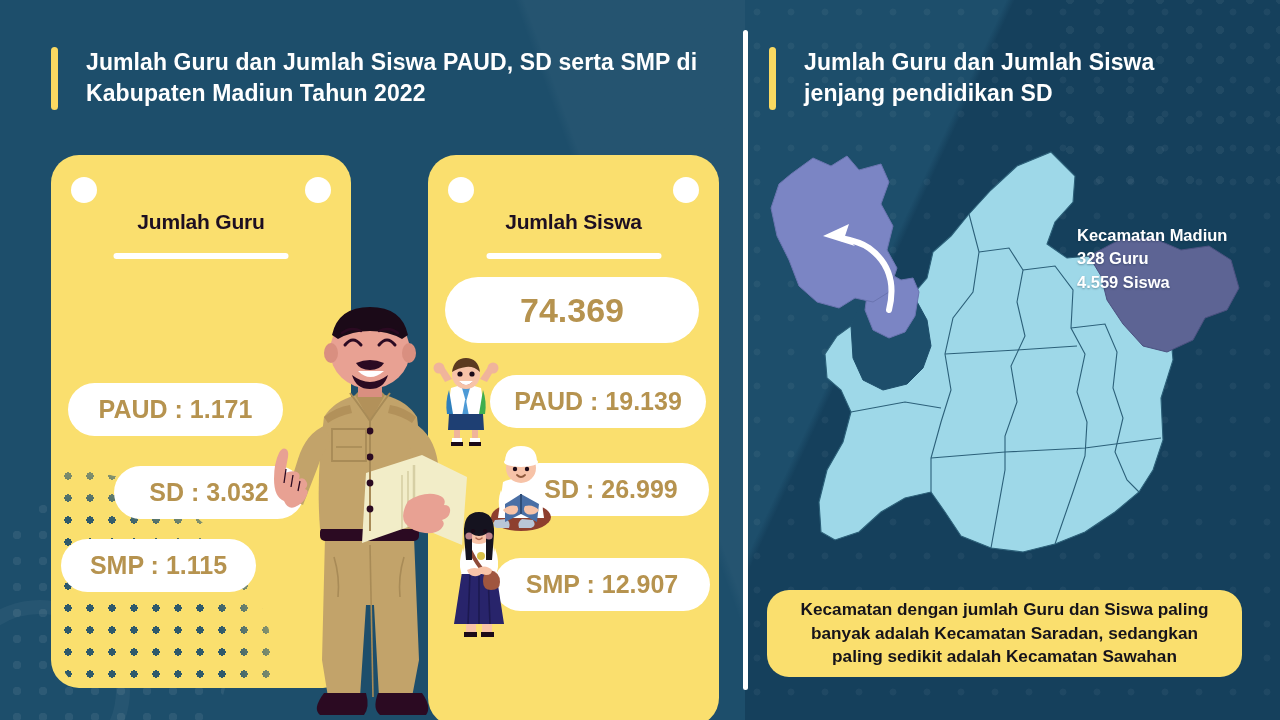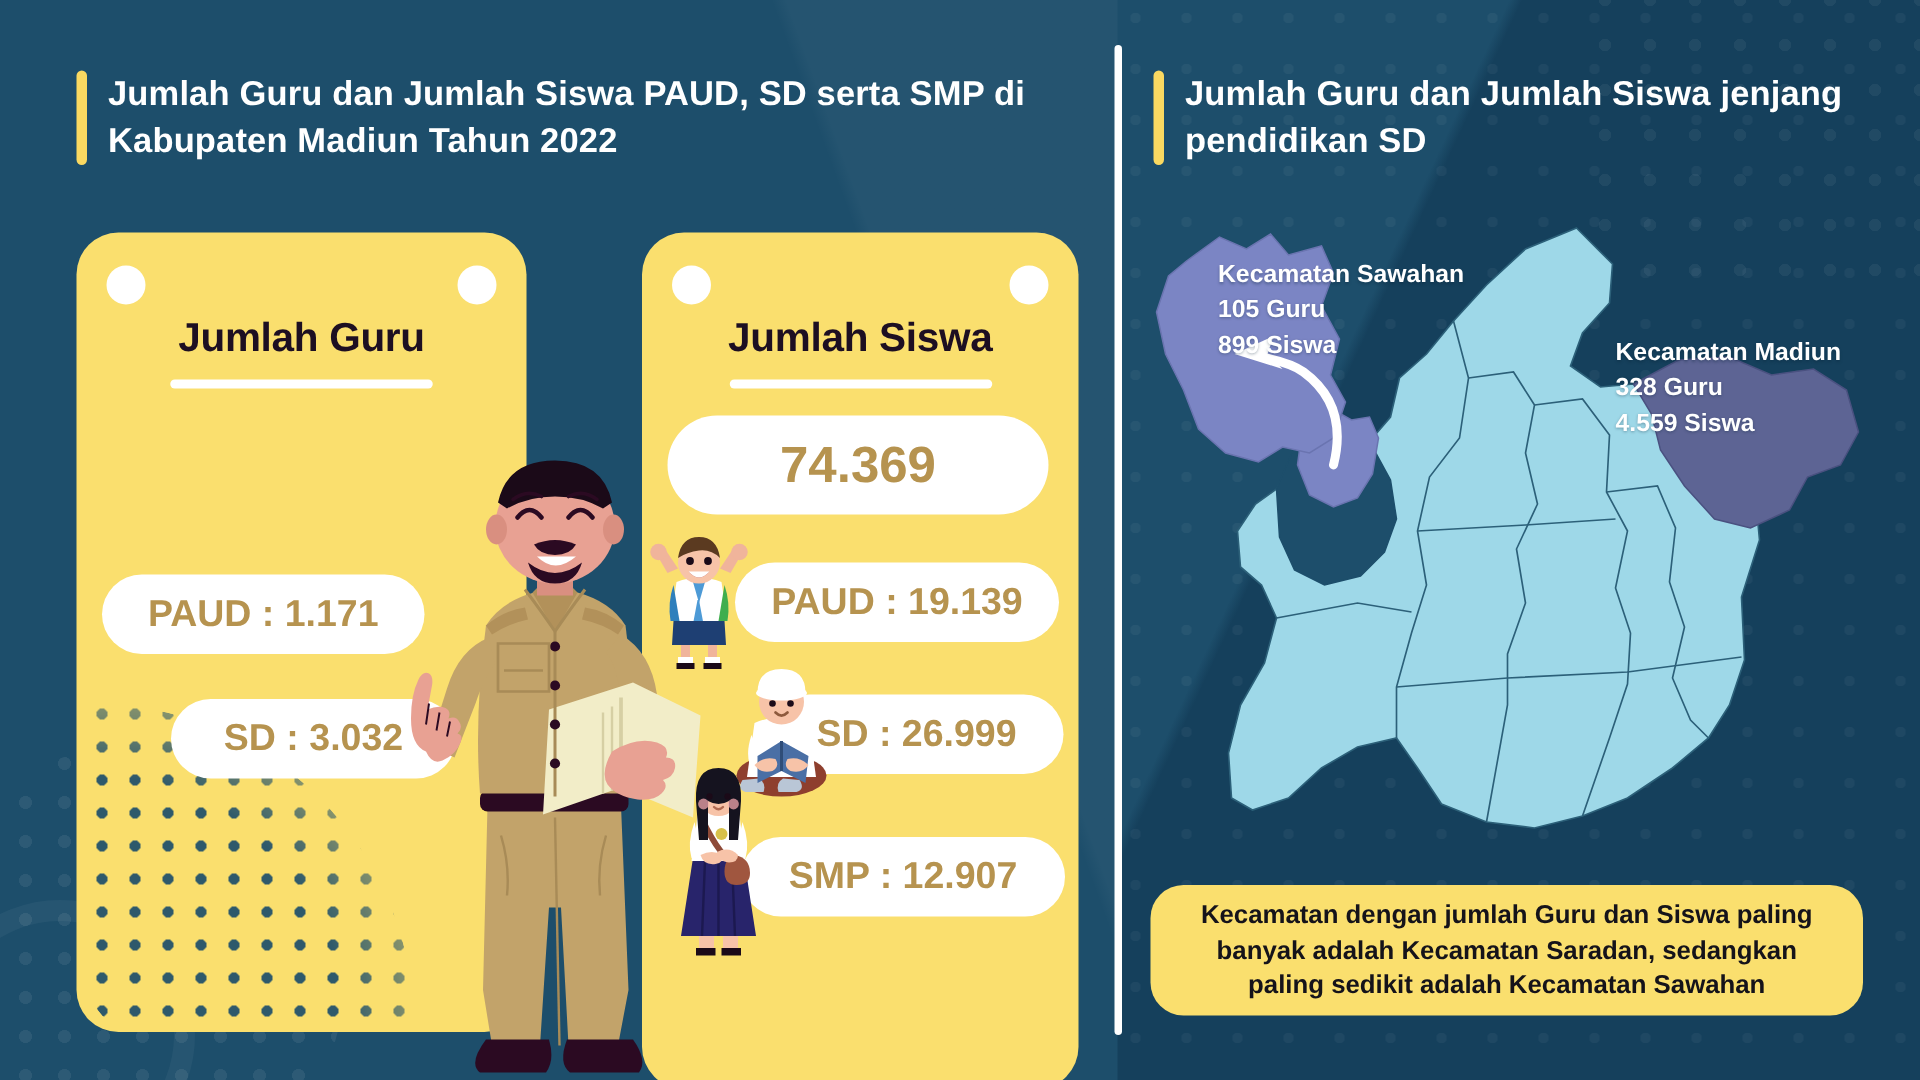--- a/index.html
+++ b/index.html
@@ -48,21 +48,21 @@
   }
 
   
   .divider {
     position: absolute; left: 743px; top: 30px;
     width: 5px; height: 660px;
     background: #ffffff; border-radius: 3px;
   }
 
   
-  .title-block { position: absolute; display: flex; align-items: stretch; gap: 14px; }
+  .title-block { position: absolute; display: flex; align-items: stretch; gap: 28px; }
   .title-bar { width: 7px; border-radius: 4px; background: #fad961; flex: none; }
   .title-text {
     color: #ffffff; font-size: 23px; font-weight: bold;
     line-height: 1.36; letter-spacing: 0.1px;
   }
   #title-left  { left: 51px;  top: 47px; width: 660px; }
   #title-right { left: 769px; top: 47px; width: 460px; }
 
   
   .stat-card {
@@ -76,21 +76,21 @@
   .card-dot {
     position: absolute; top: 22px; width: 26px; height: 26px;
     border-radius: 50%; background: #ffffff;
   }
   .card-dot.left  { left: 20px; }
   .card-dot.right { right: 20px; }
 
   .card-heading {
     position: absolute; left: 0; right: 0; top: 55px;
     text-align: center;
-    color: #1d0f22; font-size: 27px; font-weight: bold;
+    color: #1d0f22; font-size: 21px; font-weight: bold;
     letter-spacing: -0.2px;
   }
   .card-rule {
     position: absolute; top: 98px; left: 50%; transform: translateX(-50%);
     width: 175px; height: 6px; background: #ffffff; border-radius: 3px;
   }
 
   .pill {
     position: absolute;
     background: #ffffff;
@@ -182,20 +182,21 @@
 
   <div class="stat-card" id="card-guru">
     <div class="card-dot left"></div>
     <div class="card-dot right"></div>
     <div class="card-heading">Jumlah Guru</div>
     <div class="card-rule"></div>
     <div class="card-dots-texture"></div>
 
     <div class="pill sub" id="guru-paud">PAUD : 1.171</div>
     <div class="pill sub" id="guru-sd">SD : 3.032</div>
+    <div class="pill sub" id="guru-smp">SMP : 1.115</div>
   </div>
 
   <div class="stat-card" id="card-siswa">
     <div class="card-dot left"></div>
     <div class="card-dot right"></div>
     <div class="card-heading">Jumlah Siswa</div>
     <div class="card-rule"></div>
 
     <div class="pill total" id="siswa-total">74.369</div>
     <div class="pill sub" id="siswa-paud">PAUD : 19.139</div>
@@ -365,25 +366,20 @@
 
       <path d="M36 34 L58 18 L76 26 L92 16 L104 30 L126 24 L134 42 L126 64 L138 86 L132 110 L142 128 L134 152 L118 162 L100 158 L84 168 L62 162 L44 146 L34 120 L22 96 L16 68 L24 44 Z" fill="#7b85c4" stroke="#6a74b0" stroke-width="1"></path>
 
       <g>
         <path d="M134 170 q10 -40 -20 -62 q-8 -6 -28 -10" stroke="#ffffff" stroke-width="6" fill="none" stroke-linecap="round"></path>
         <path d="M68 96 l26 -12 l-4 12 l10 10 Z" fill="#ffffff"></path>
       </g>
     </svg>
   </div>
 
-  <div class="map-label" id="label-sawahan">
-    <div class="lbl-head">Kecamatan Sawahan</div>
-    <div>105 Guru</div>
-    <div>899 Siswa</div>
-  </div>
 
   <div class="map-label" id="label-saradan">
     <div class="lbl-head">Kecamatan Madiun</div>
     <div>328 Guru</div>
     <div>4.559 Siswa</div>
   </div>
 
   <div id="bottom-note">Kecamatan dengan jumlah Guru dan Siswa paling banyak adalah Kecamatan Saradan, sedangkan paling sedikit adalah Kecamatan Sawahan</div>
 
 </div>

